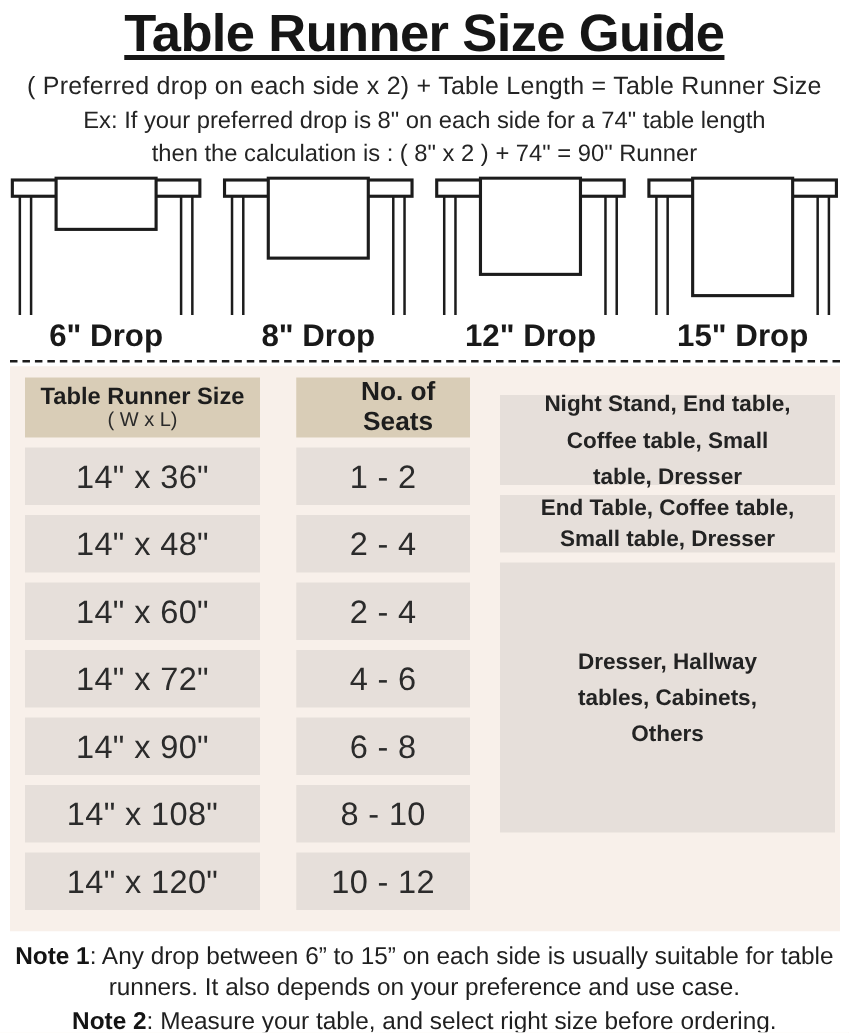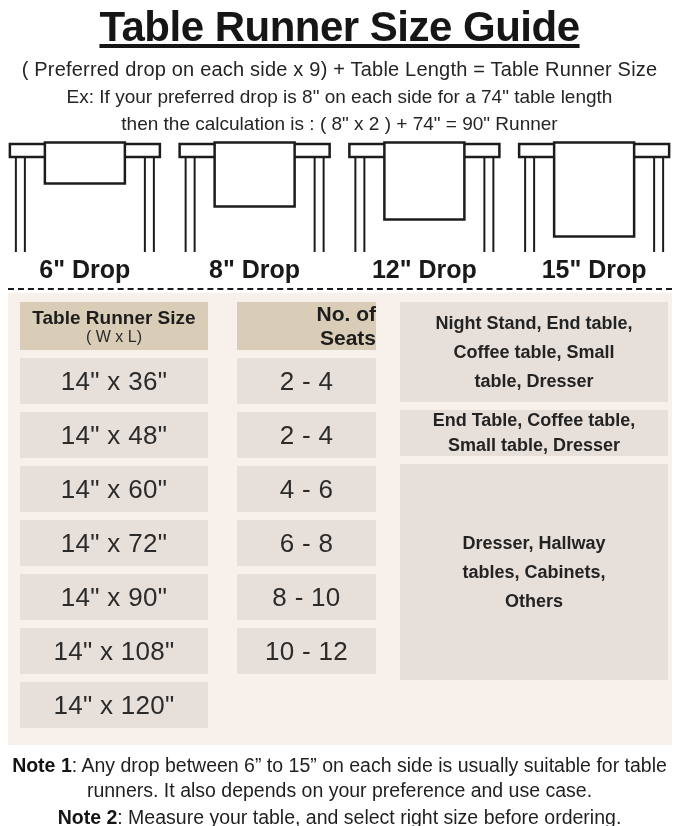--- a/index.html
+++ b/index.html
@@ -61,21 +61,21 @@
     background: var(--panel-bg, #f8f0ea);
   }
   .col { position: absolute; top: 9px; display: flex; flex-direction: column; gap: 8px; }
   .col-1 { left: 12px;  width: 188px; }
   .col-2 { left: 229px; width: 139px; }
   .col-3 { left: 392px; width: 268px; }
 
   .cell {
     display: flex; flex-direction: column;
     align-items: center; justify-content: center;
-    text-align: right;
+    text-align: center;
   }
   .head-cell {
     height: 48px;
     background: var(--header-cell-bg, #d9cdb7);
     color: #1d1d1d;
   }
   .head-main { font-size: 19px; font-weight: bold; line-height: 21px; }
   .head-sub  { font-size: 16px; line-height: 18px; color: #2a2a2a; }
   .head-one  { font-size: 21px; font-weight: bold; padding-left: 24px; }
 
@@ -84,37 +84,37 @@
     background: var(--data-cell-bg, #e6dfda);
     font-size: 26px;
     color: #2b2b2b;
     letter-spacing: 0.3px;
   }
   .types-cell {
     background: var(--data-cell-bg, #e6dfda);
     color: #232323;
     font-size: 18px; font-weight: bold; line-height: 29px;
   }
-  .types-a { height: 100px; }
+  .types-a { height: 72px; margin-top: 14px; }
   .types-b { height: 46px; line-height: 25px; }
   .types-c { height: 216px; }
 
   
   .notes { margin: 8px auto 0; width: 678px; text-align: center; color: #1f1f1f; }
   .note { margin: 0; font-size: 19.5px; line-height: 25px; }
   .note + .note { margin-top: 2px; }
   .note b { font-weight: bold; color: #141414; }
 </style>
 </head>
 <body>
 
 <div class="page">
 
   <h1 class="title">Table Runner Size Guide</h1>
-  <p class="formula">( Preferred drop on each side x 9) + Table Length = Table Runner Size</p>
+  <p class="formula">( Preferred drop on each side x 2) + Table Length = Table Runner Size</p>
   <p class="example">Ex: If your preferred drop is 8" on each side for a 74" table length</p>
   <p class="example">then the calculation is : ( 8" x 2 ) + 74" = 90" Runner</p>
 
   <div class="illustrations">
     <svg id="tables-svg" width="679" height="112" viewBox="0 0 679 112">
         <g>
           <line x1="15.875" y1="16" x2="15.875" y2="111" stroke="#1c1c1c" stroke-width="2"></line>
           <line x1="24.875" y1="16" x2="24.875" y2="111" stroke="#1c1c1c" stroke-width="2"></line>
           <line x1="144.875" y1="16" x2="144.875" y2="111" stroke="#1c1c1c" stroke-width="2"></line>
           <line x1="153.875" y1="16" x2="153.875" y2="111" stroke="#1c1c1c" stroke-width="2"></line>
@@ -167,20 +167,21 @@
       <div class="cell data-cell">14" x 48"</div>
       <div class="cell data-cell">14" x 60"</div>
       <div class="cell data-cell">14" x 72"</div>
       <div class="cell data-cell">14" x 90"</div>
       <div class="cell data-cell">14" x 108"</div>
       <div class="cell data-cell">14" x 120"</div>
     </div>
 
     <div class="col col-2">
       <div class="cell head-cell head-one">No. of Seats</div>
+      <div class="cell data-cell">1 - 2</div>
       <div class="cell data-cell">2 - 4</div>
       <div class="cell data-cell">2 - 4</div>
       <div class="cell data-cell">4 - 6</div>
       <div class="cell data-cell">6 - 8</div>
       <div class="cell data-cell">8 - 10</div>
       <div class="cell data-cell">10 - 12</div>
     </div>
 
     <div class="col col-3">
       <div class="cell types-cell types-a">

